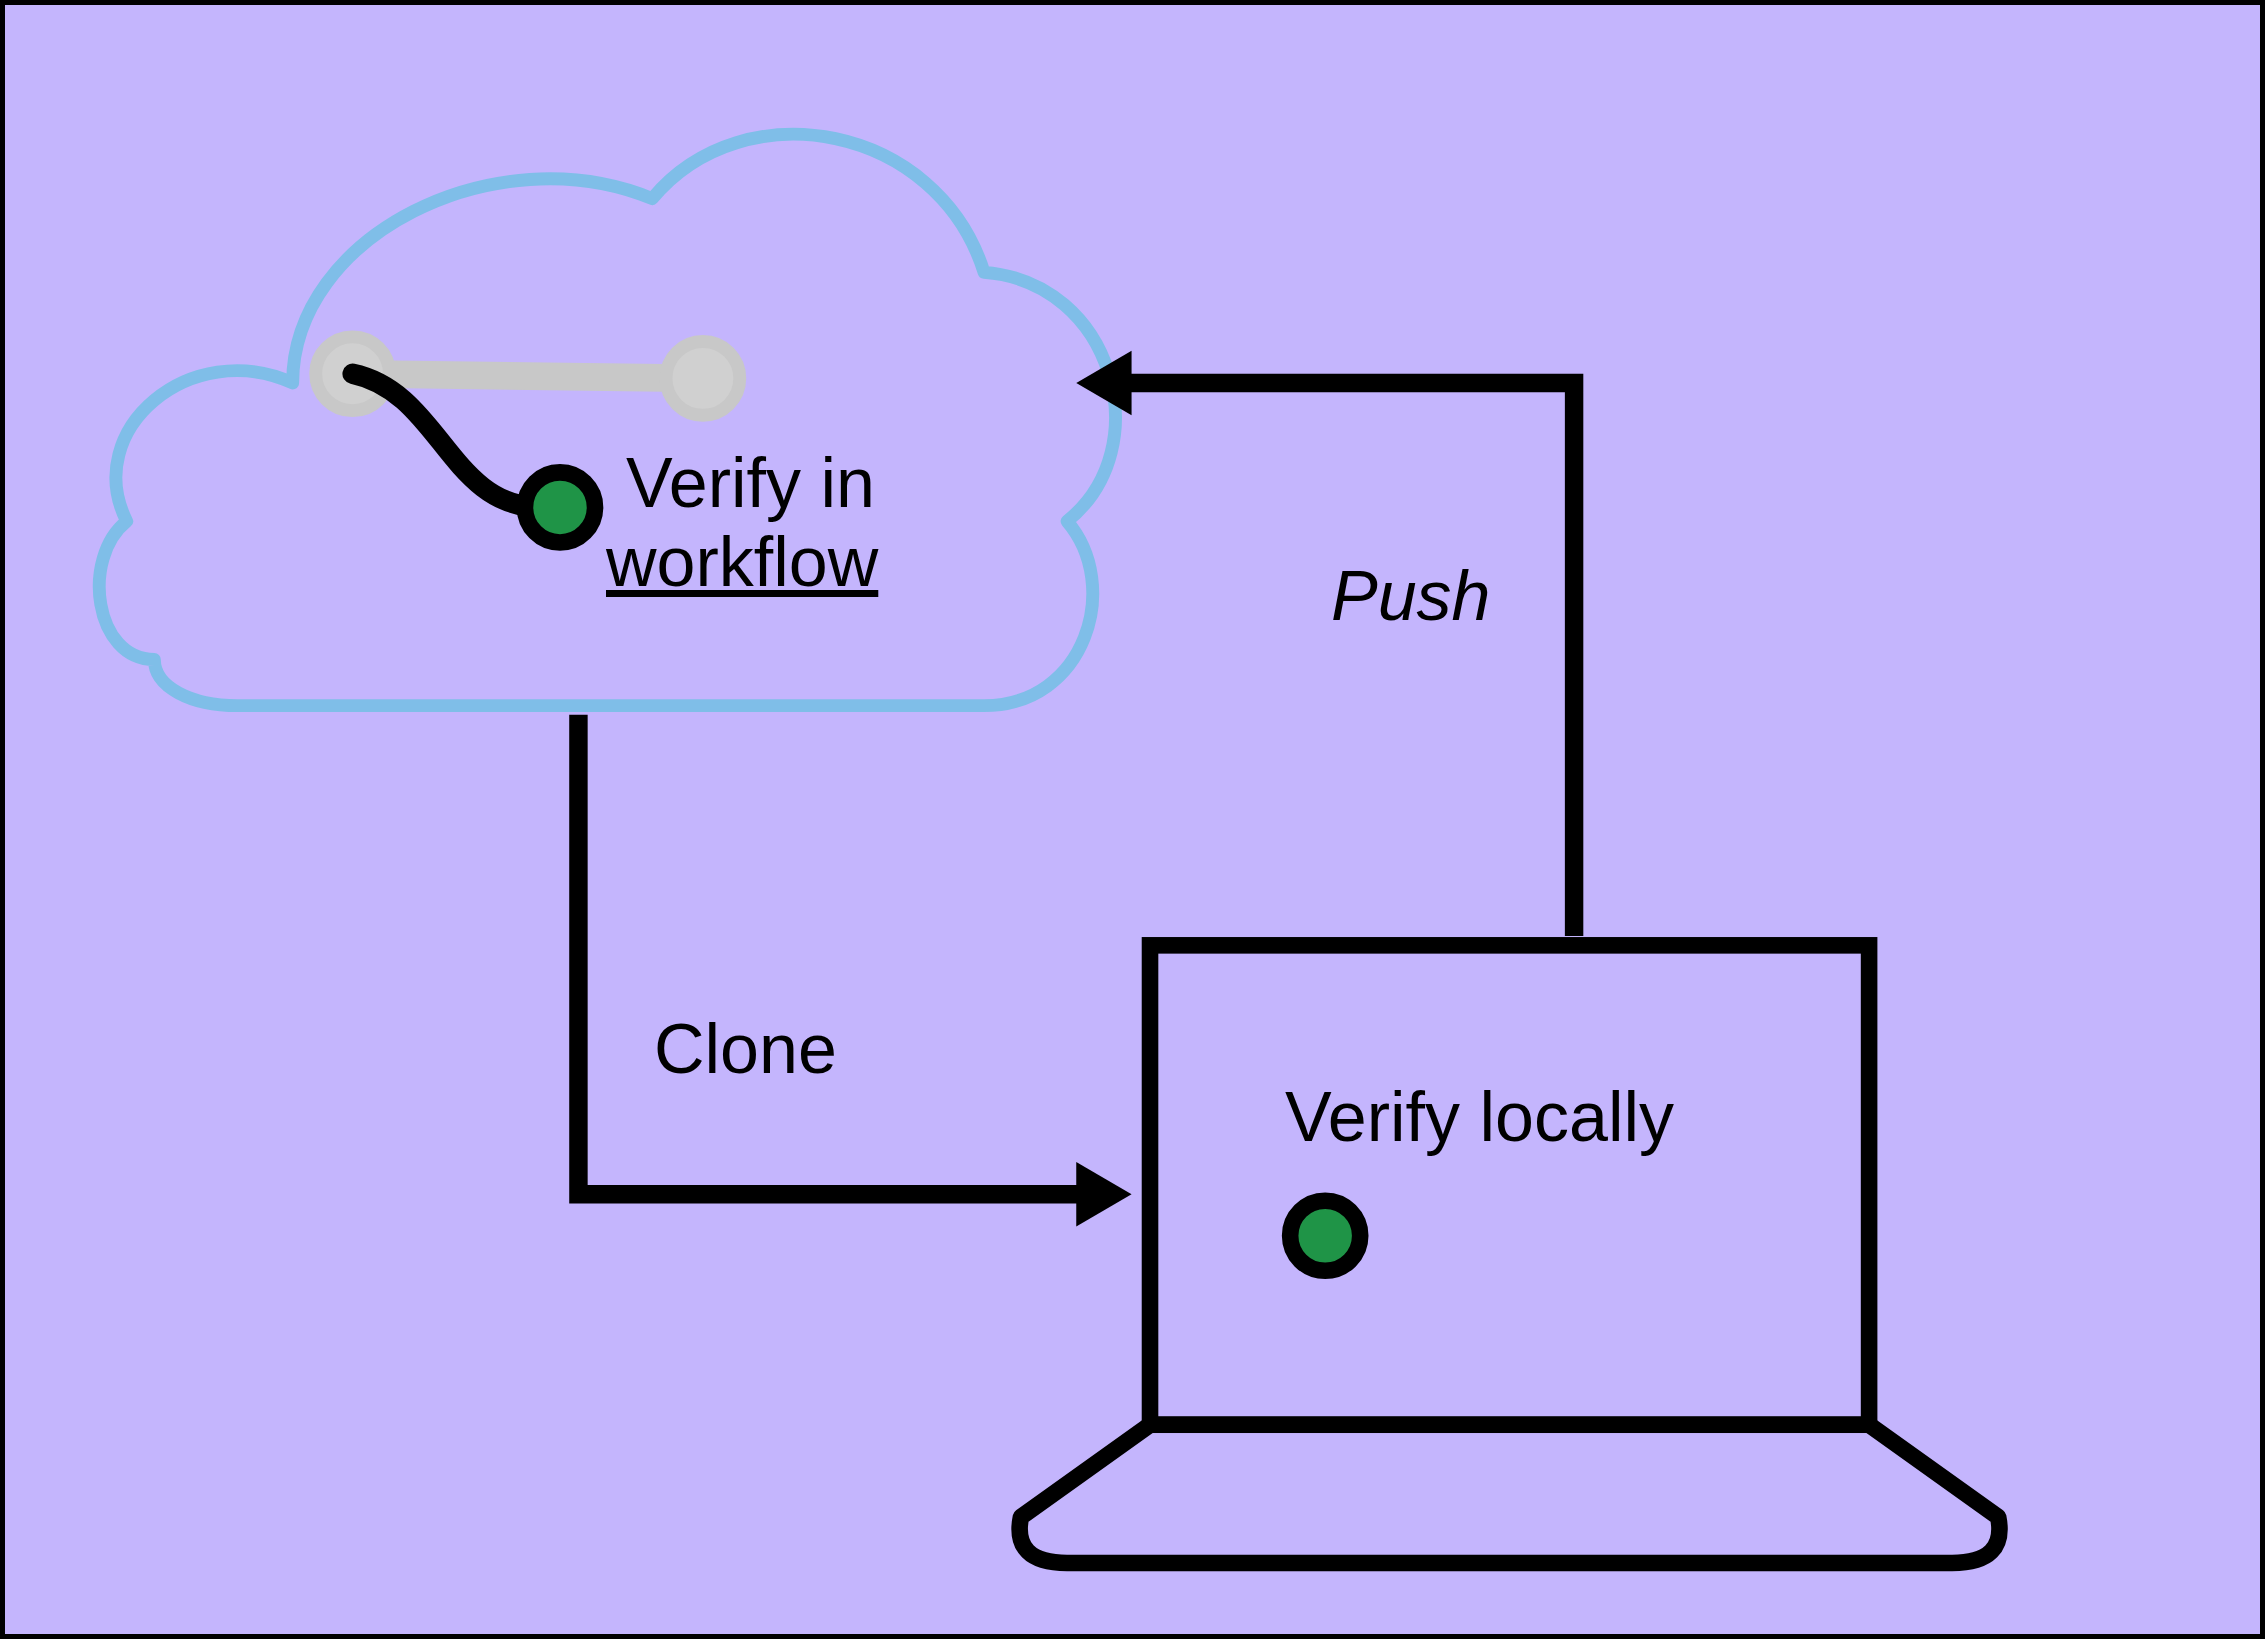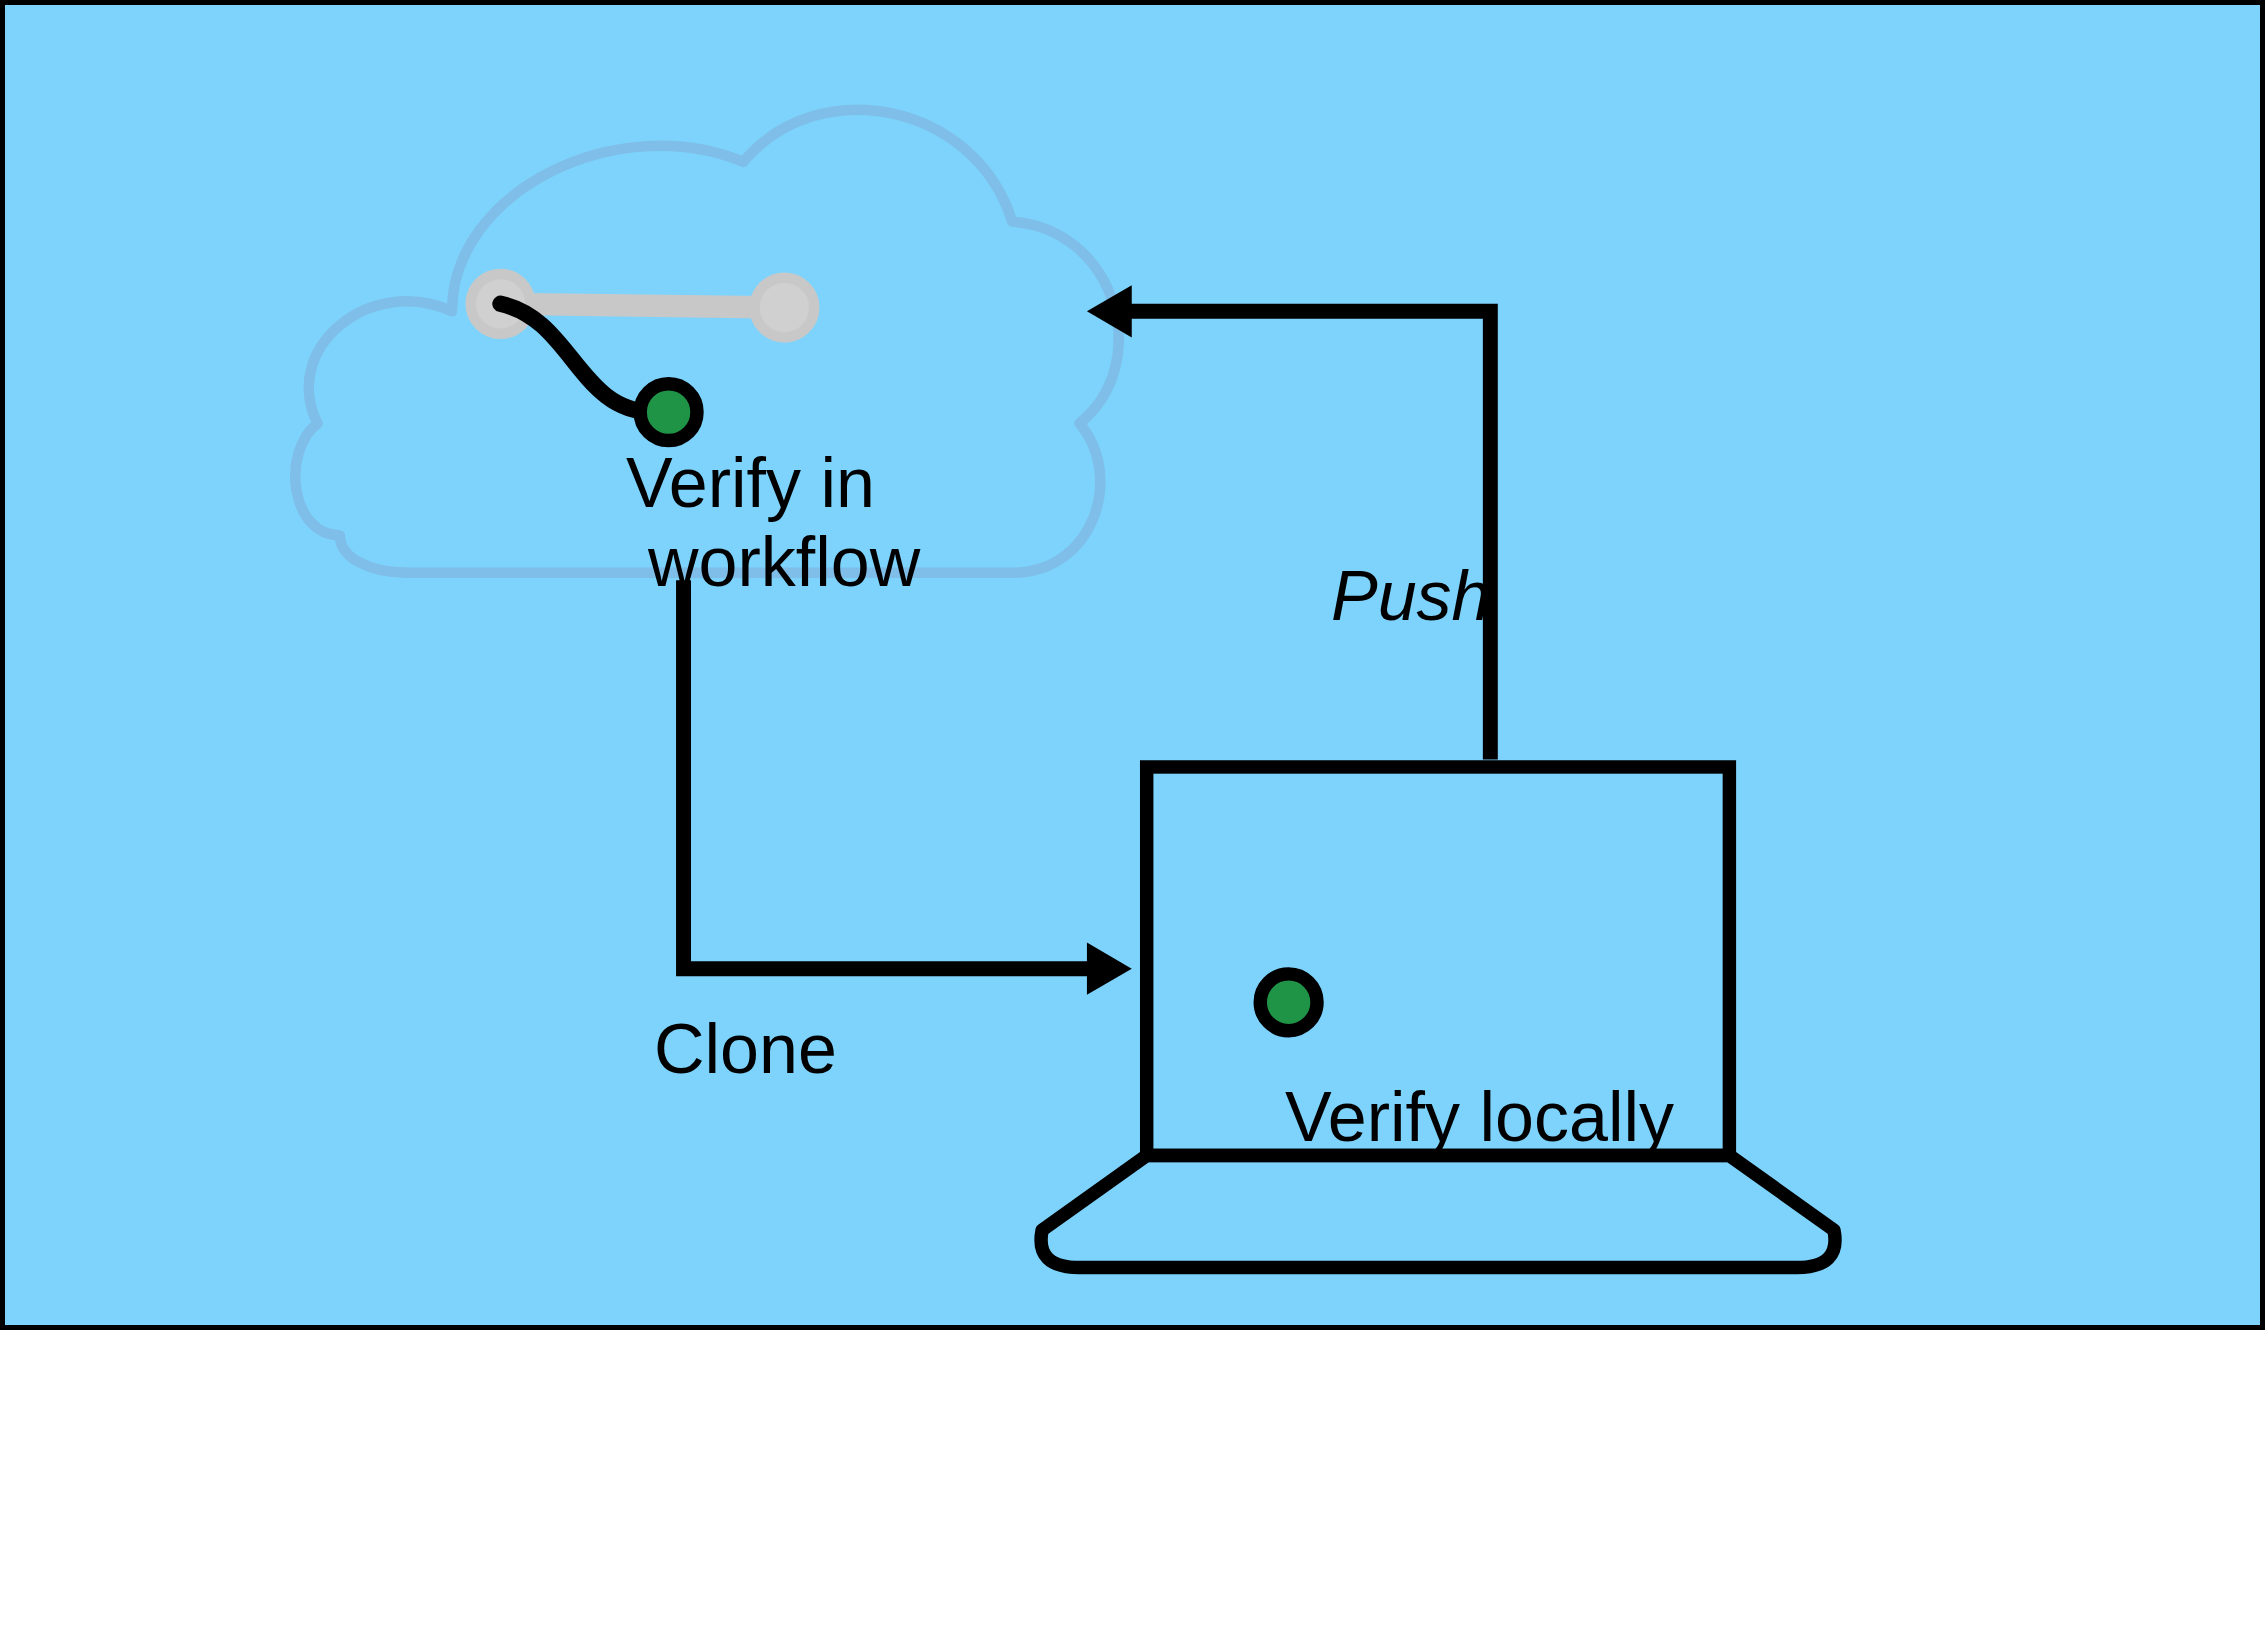--- a/index.html
+++ b/index.html
@@ -6,24 +6,24 @@
     margin: 0;
     padding: 0;
     width: 100%;
     height: 100%;
     background: #fff;
     font-family: "Segoe UI", Arial, sans-serif;
   }
   .canvas {
     position: relative;
     width: 2265px;
-    height: 1330px;
+    height: 1639px;
     box-sizing: border-box;
     border: 5.6px solid #000;
-    background: #7dd3fc;
+    background: #c4b5fd;
     text-align: center;
   }
   svg.diagram {
     position: absolute;
     top: 0;
     left: 0;
     width: 100%;
     height: 100%;
   }
   .label {
@@ -81,21 +81,21 @@
     </g>
 
     <g>
       <path d="M 1700 1000 L 1700 410 L 1220 410" fill="none" stroke="#000" stroke-width="20" stroke-linecap="square"></path>
       <polygon points="1220,375 1220,445 1160,410" fill="#000"></polygon>
     </g>
 
   </svg>
 
   <div class="label" style="left:621px; top:436px;">Verify in</div>
-  <div class="label" style="left:643px; top:515px;">workflow</div>
+  <div class="label" style="left:601px; top:515px;text-decoration:underline;">workflow</div>
 
   <div class="label" style="left:649px; top:1002px;">Clone</div>
 
   <div class="label" style="left:1326px; top:549px;font-style:italic;">Push</div>
 
   <div class="label" style="left:1280px; top:1034px;margin-top:36px;">Verify locally</div>
 
 
 </div>
 

